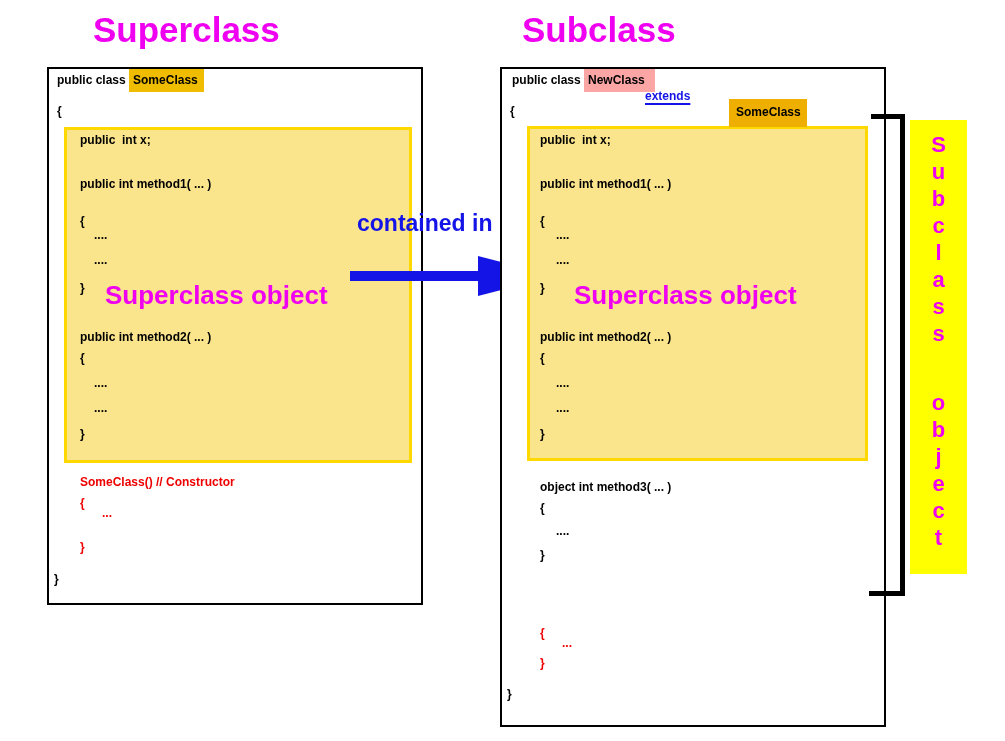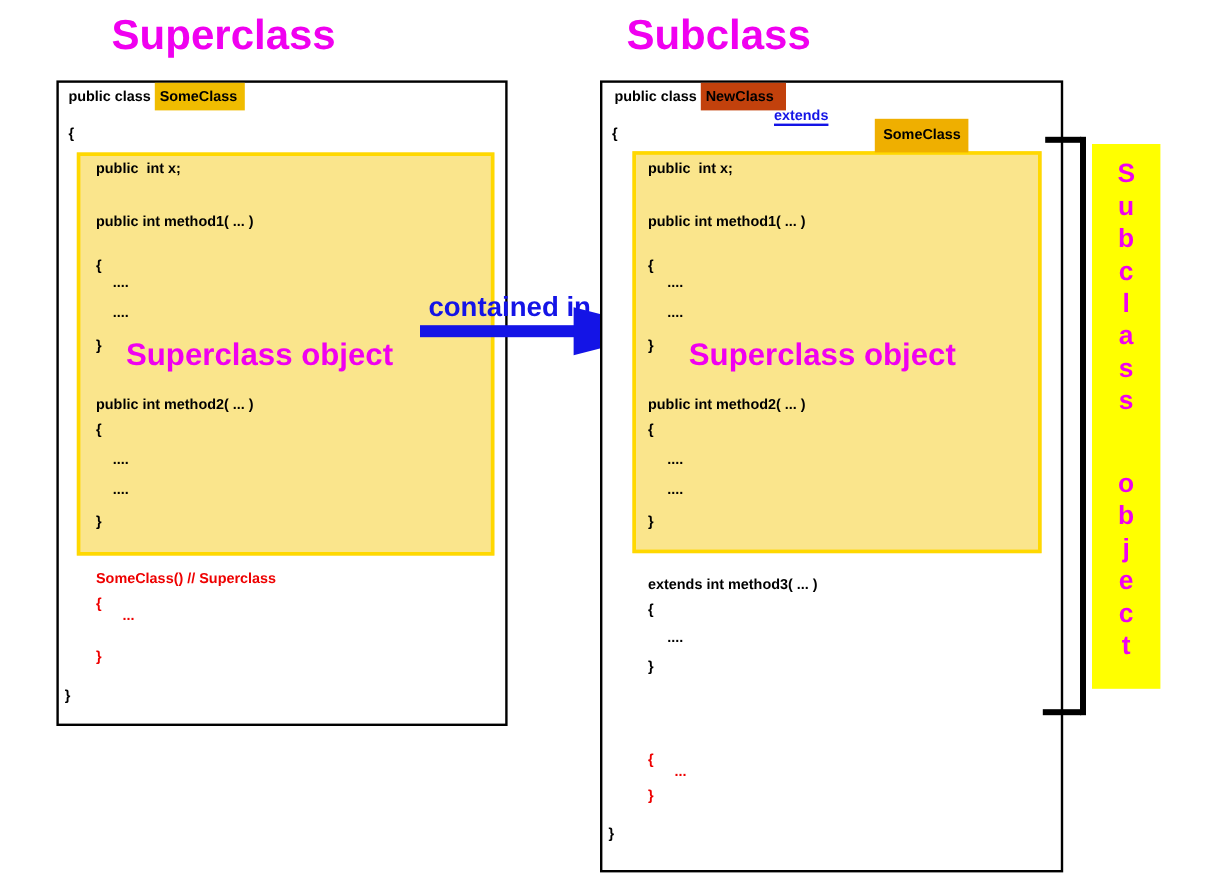--- a/index.html
+++ b/index.html
@@ -9,21 +9,21 @@
     font-family:"Liberation Sans", sans-serif; font-weight:bold; overflow:hidden;
   }
   .abs { position:absolute; }
   .title { font-size:35px; line-height:1; color:#F000F0; letter-spacing:0px; }
   .outer-box { border:2px solid #000000; background:#ffffff; }
   .inner-box { background:#FAE58C; border:3px solid #FFD800; }
   .code { font-size:12px; line-height:1.1; color:#000000; white-space:pre; }
   .red  { color:#EE0000; }
   .blue { color:#1414E6; }
   .magenta-label { font-size:26px; line-height:1; color:#F000F0; white-space:pre; }
-  .hl-yellow { background:#c2410c; padding:4px 10px 5px 4px; }
+  .hl-yellow { background:#fca5a5; padding:4px 10px 5px 4px; }
   .hl-amber  { background:#F0BC00; padding:4px 6px 5px 4px; }
   .hl-amber2 { background:#EFAF00; padding:7px 6px 8px 7px; }
   .extends-kw { text-decoration:underline; text-decoration-thickness:2px; text-underline-offset:3px; }
   .arrow-shaft { background:#1414E6; }
   .arrow-head { width:0; height:0; border-top:20px solid transparent; border-bottom:20px solid transparent; border-left:78px solid #1414E6; }
   .contained-label { font-size:23px; line-height:1; color:#1414E6; white-space:pre; }
   .bracket-part { background:#000000; }
   .side-bar { background:#FFFF00; padding-top:11px; text-align:center; }
   .bar-letter { height:27px; font-size:22px; line-height:27px; color:#F000F0; }
   .bar-letter:empty { height:42px; }
@@ -48,27 +48,27 @@
   <div class="abs code" style="left:94px;top:229px;">....</div>
   <div class="abs code" style="left:94px;top:254px;">....</div>
   <div class="abs code" style="left:80px;top:282px;">}</div>
   <div class="abs magenta-label" style="left:105px;top:282px;">Superclass object</div>
   <div class="abs code" style="left:80px;top:331px;">public int method2( ... )</div>
   <div class="abs code" style="left:80px;top:352px;">{</div>
   <div class="abs code" style="left:94px;top:377px;">....</div>
   <div class="abs code" style="left:94px;top:402px;">....</div>
   <div class="abs code" style="left:80px;top:428px;">}</div>
 
-  <div class="abs code red" style="left:80px;top:476px;">SomeClass() // Superclass</div>
+  <div class="abs code red" style="left:80px;top:476px;">SomeClass() // Constructor</div>
   <div class="abs code red" style="left:80px;top:497px;">{</div>
   <div class="abs code red" style="left:102px;top:507px;">...</div>
   <div class="abs code red" style="left:80px;top:541px;">}</div>
   <div class="abs code" style="left:54px;top:573px;">}</div>
 
-  <div class="abs contained-label" style="left:357px;top:244px;">contained in</div>
+  <div class="abs contained-label" style="left:357px;top:212px;">contained in</div>
   <div class="abs arrow-shaft" style="left:350px;top:271px;width:130px;height:10px;"></div>
   <div class="abs arrow-head" style="left:478px;top:256px;"></div>
 
   <div class="abs outer-box" style="left:500px;top:67px;width:386px;height:660px;"></div>
   <div class="abs inner-box" style="left:527px;top:126px;width:341px;height:335px;"></div>
 
   <div class="abs code" style="left:512px;top:74px;"><span>public class </span><span class="hl-yellow">NewClass</span></div>
   <div class="abs code" style="left:510px;top:105px;">{</div>
   <div class="abs code blue extends-kw" style="left:645px;top:90px;">extends</div>
   <div class="abs code hl-amber2" style="left:729px;top:99px;">SomeClass</div>
@@ -79,21 +79,21 @@
   <div class="abs code" style="left:556px;top:229px;">....</div>
   <div class="abs code" style="left:556px;top:254px;">....</div>
   <div class="abs code" style="left:540px;top:282px;">}</div>
   <div class="abs magenta-label" style="left:574px;top:282px;">Superclass object</div>
   <div class="abs code" style="left:540px;top:331px;">public int method2( ... )</div>
   <div class="abs code" style="left:540px;top:352px;">{</div>
   <div class="abs code" style="left:556px;top:377px;">....</div>
   <div class="abs code" style="left:556px;top:402px;">....</div>
   <div class="abs code" style="left:540px;top:428px;">}</div>
 
-  <div class="abs code" style="left:540px;top:481px;">extends int method3( ... )</div>
+  <div class="abs code" style="left:540px;top:481px;">object int method3( ... )</div>
   <div class="abs code" style="left:540px;top:502px;">{</div>
   <div class="abs code" style="left:556px;top:525px;">....</div>
   <div class="abs code" style="left:540px;top:549px;">}</div>
 
   <div class="abs code red" style="left:540px;top:627px;">{</div>
   <div class="abs code red" style="left:562px;top:637px;">...</div>
   <div class="abs code red" style="left:540px;top:657px;">}</div>
   <div class="abs code" style="left:507px;top:688px;">}</div>
 
   <div class="abs bracket-part" style="left:900px;top:114px;width:5px;height:482px;"></div>

